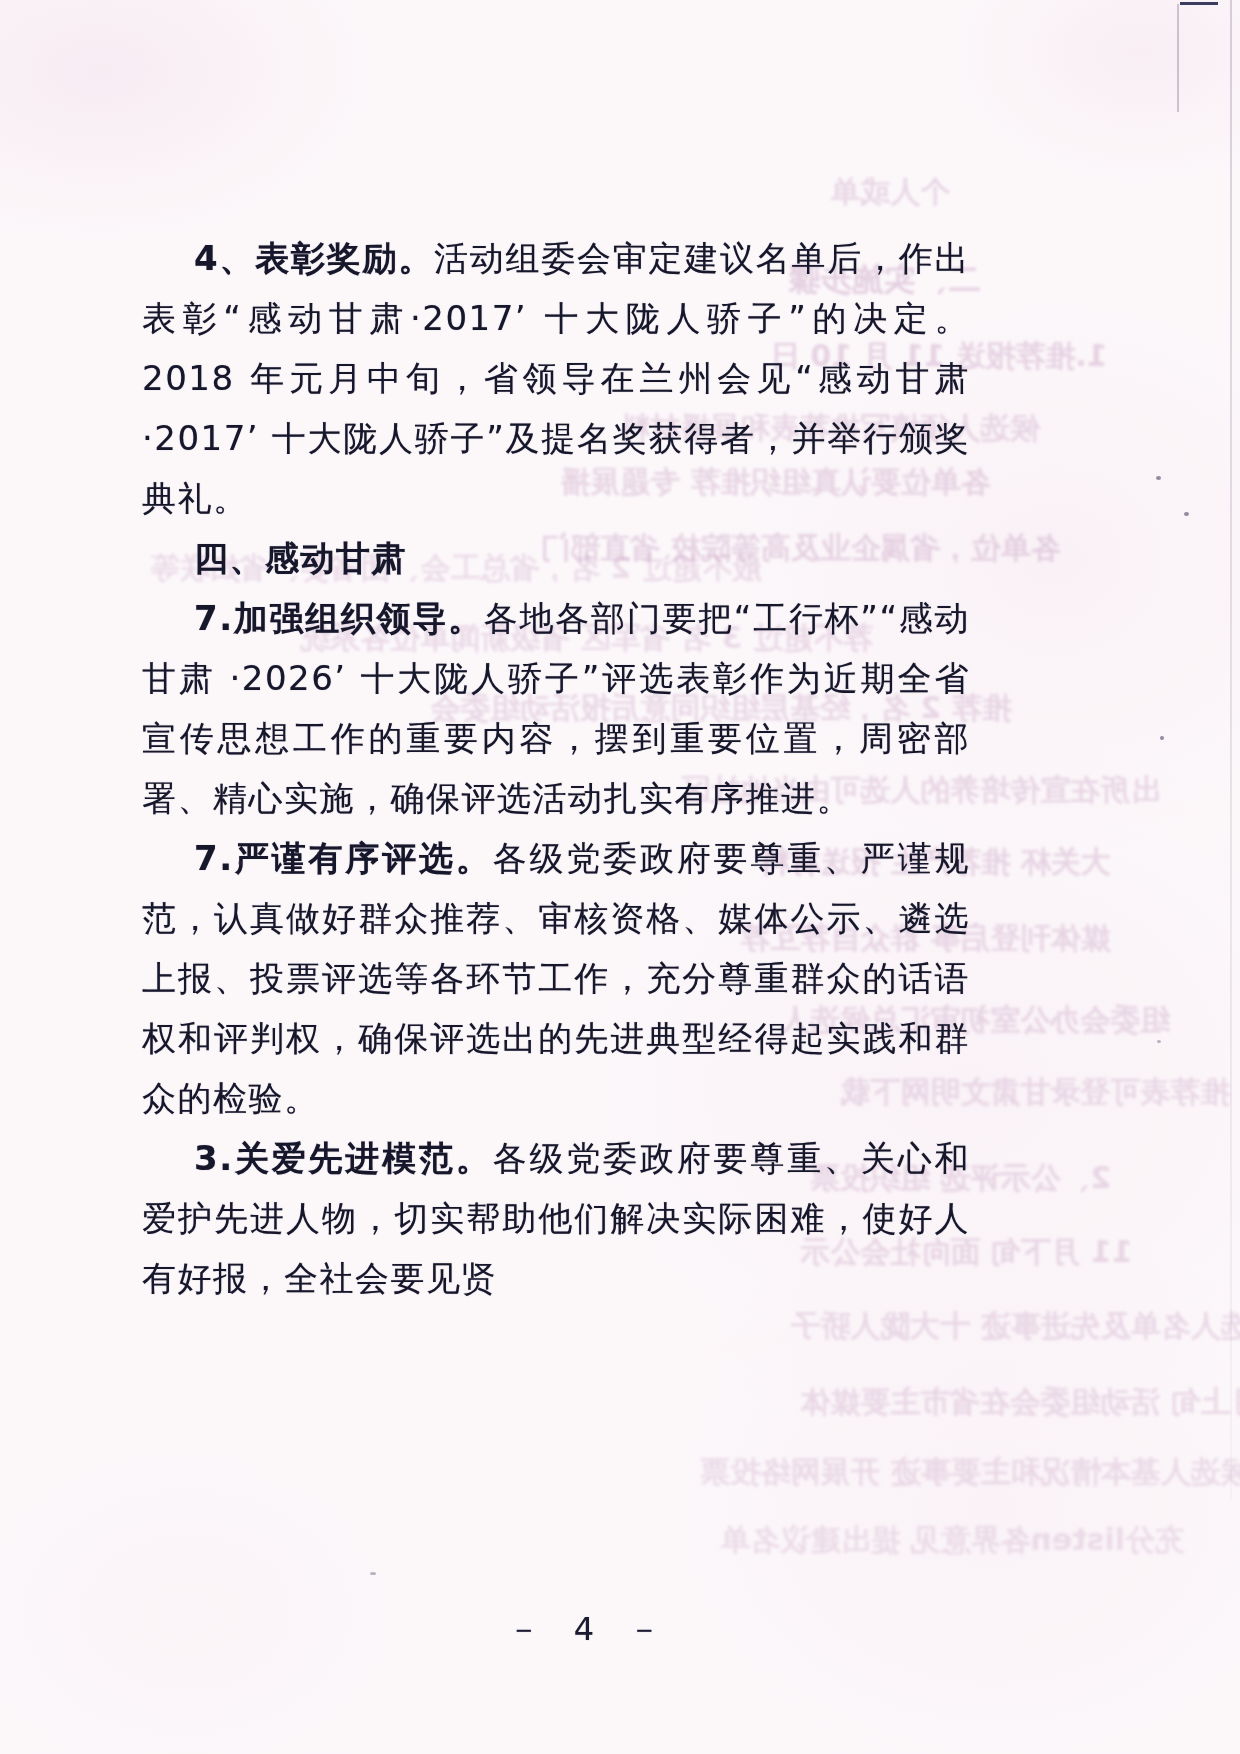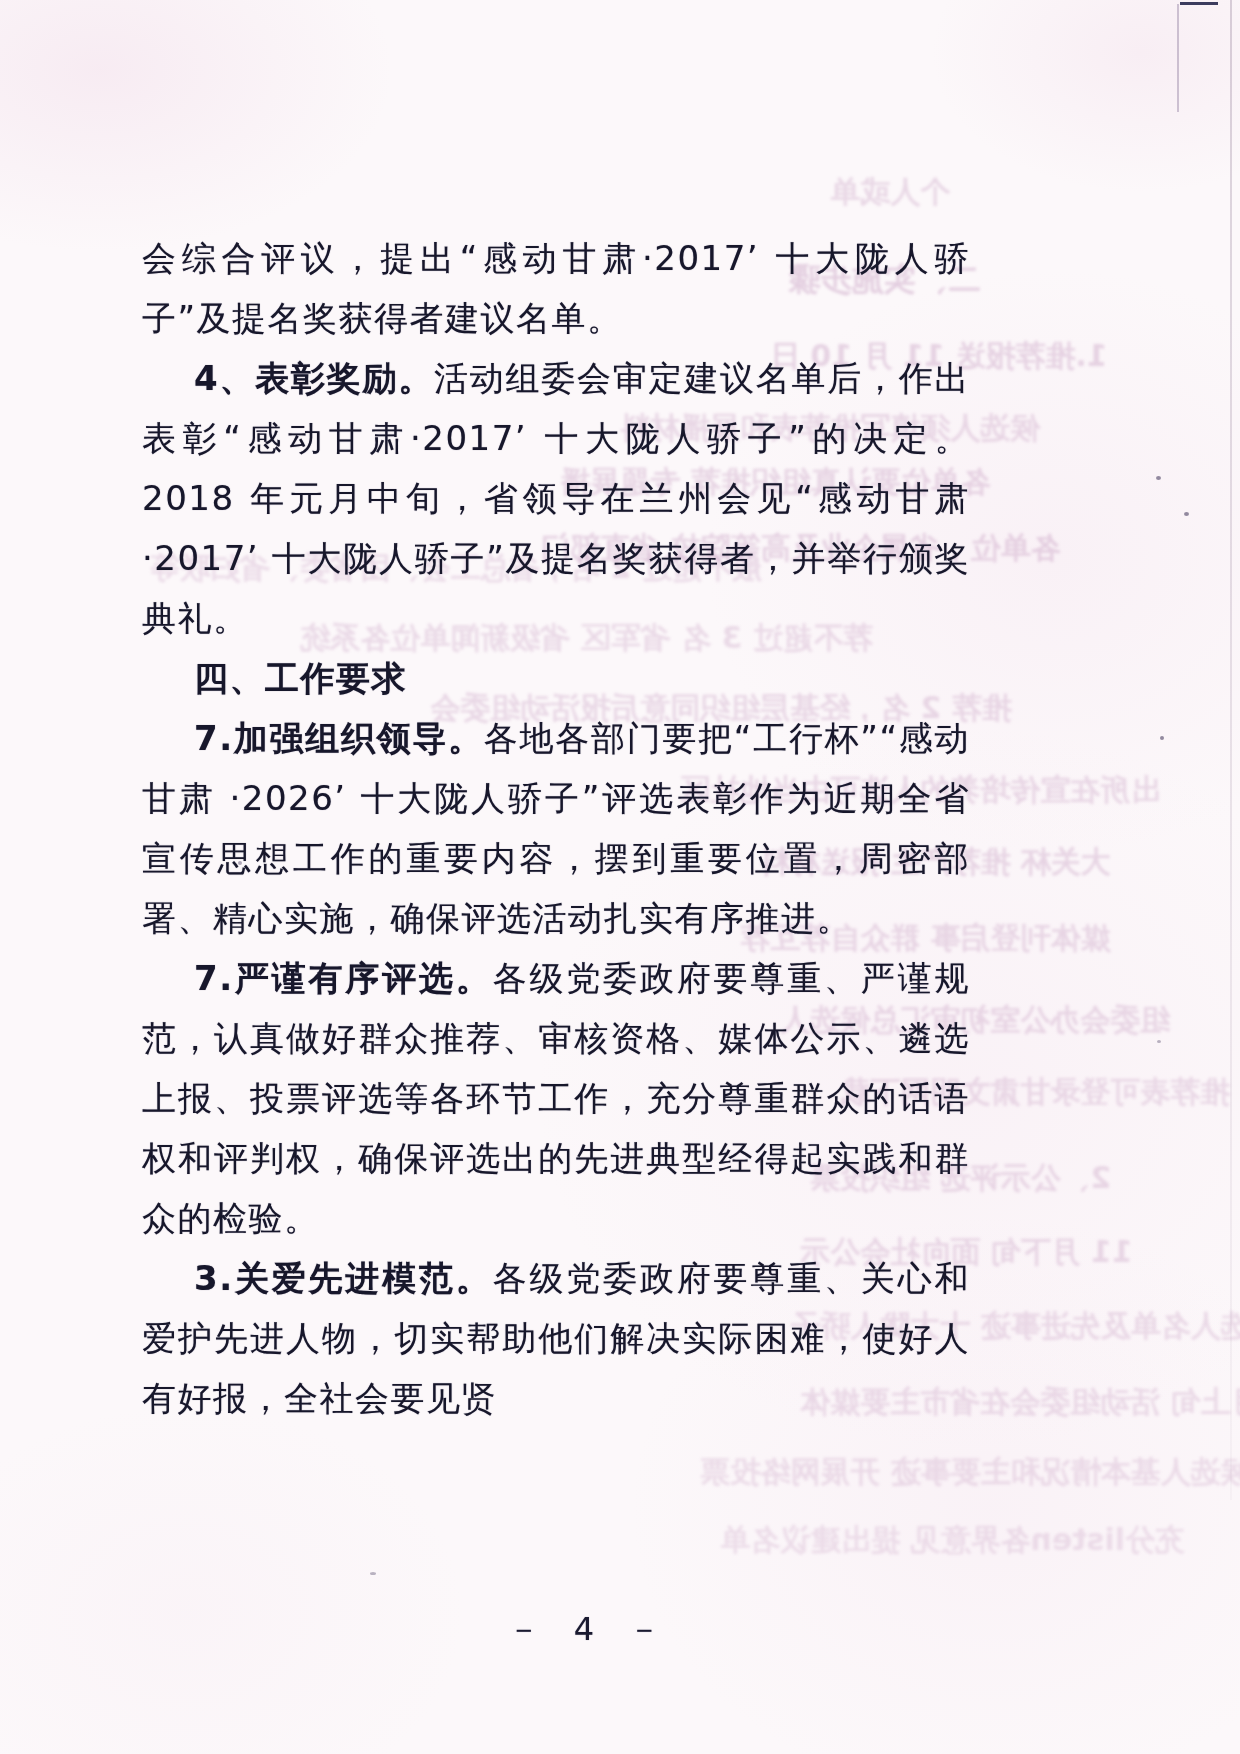--- a/index.html
+++ b/index.html
@@ -65,23 +65,22 @@
   .s4{left:238px;top:861px;width:4px;height:4px;background:rgba(60,50,85,0.4);}
   .s5{left:370px;top:1572px;width:6px;height:3px;background:rgba(60,50,85,0.35);}
   .s6{left:1157px;top:1040px;width:4px;height:3px;background:rgba(60,50,85,0.35);}
 </style>
 </head>
 <body>
 
 <div class="paper"></div>
 
 <div class="doc">
-    <p><span>会综合评议，提出“感动甘肃·2017’ 十大陇人骄子”及提名奖获得者建议名单。</span></p>
     <p class="indent"><span class="lead">4、表彰奖励。</span><span>活动组委会审定建议名单后，作出表彰“感动甘肃·2017’ 十大陇人骄子”的决定。2018 年元月中旬，省领导在兰州会见“感动甘肃·2017’ 十大陇人骄子”及提名奖获得者，并举行颁奖典礼。</span></p>
-    <p class="indent heading"><span class="lead">四、工作要求</span></p>
+    <p class="indent heading"><span class="lead">四、感动甘肃</span></p>
     <p class="indent"><span class="lead">7.加强组织领导。</span><span>各地各部门要把“工行杯”“感动甘肃 ·2026’ 十大陇人骄子”评选表彰作为近期全省宣传思想工作的重要内容，摆到重要位置，周密部署、精心实施，确保评选活动扎实有序推进。</span></p>
     <p class="indent"><span class="lead">7.严谨有序评选。</span><span>各级党委政府要尊重、严谨规范，认真做好群众推荐、审核资格、媒体公示、遴选上报、投票评选等各环节工作，充分尊重群众的话语权和评判权，确保评选出的先进典型经得起实践和群众的检验。</span></p>
     <p class="indent"><span class="lead">3.关爱先进模范。</span><span>各级党委政府要尊重、关心和爱护先进人物，切实帮助他们解决实际困难，使好人有好报，全社会要见贤</span></p>
   </div>
 
 <div class="pagenum">－ 4 －</div>
 
 <div id="ghost-layer">
     <div class="ghost" style="left: 830px; top: 172px; font-size: 30px; opacity: 0.3;">个人或单</div>
     <div class="ghost" style="left: 788px; top: 258px; font-size: 32px; opacity: 0.38;">二、实施步骤</div>

